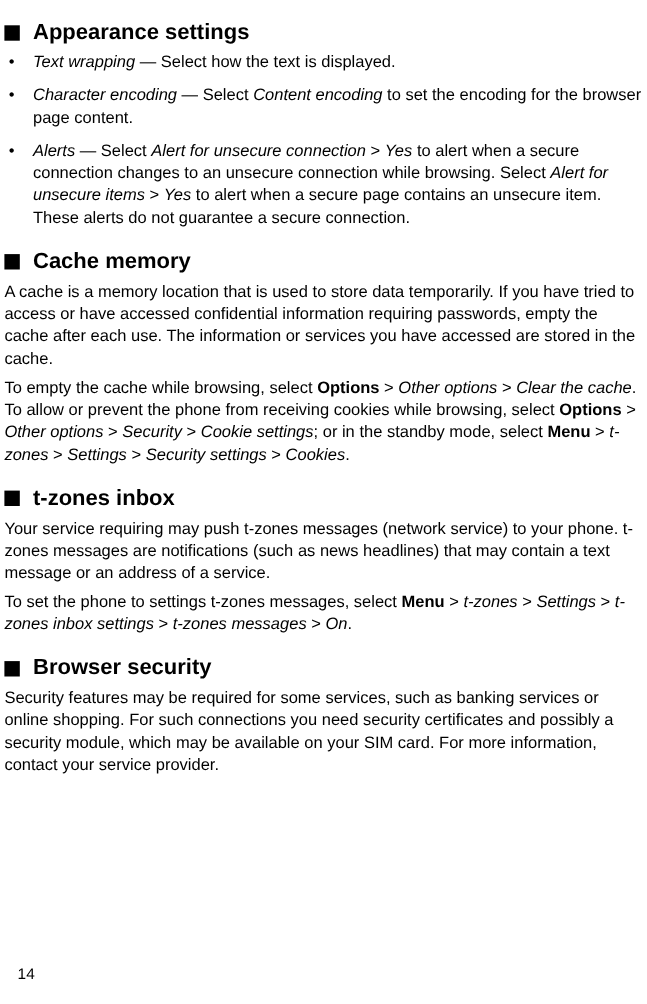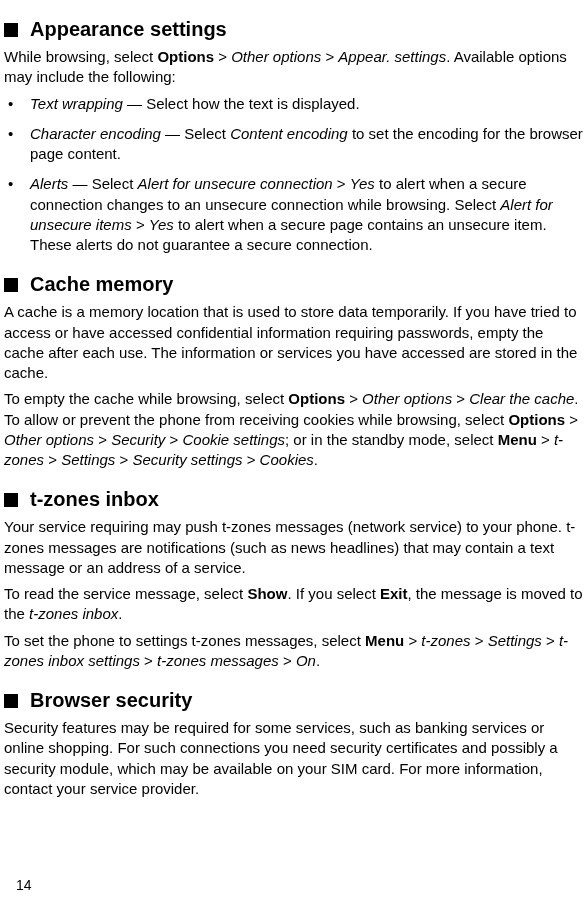--- a/index.html
+++ b/index.html
@@ -70,23 +70,20 @@
 </head>
 <body>
 
 <div class="page">
 
   <div class="section-block">
     <h2 class="section-title">
       <span class="square"></span>
       <span>Appearance settings</span>
     </h2>
-    <p class="para">
-      <span>While browsing, select </span><b>Options</b><span> &gt; </span><i>Other options</i><span> &gt; </span><i>Appear. settings</i><span>. Available options may include the following:</span>
-    </p>
     <ul class="bullets">
       <li>
         <i>Text wrapping</i><span> — Select how the text is displayed.</span>
       </li>
       <li>
         <i>Character encoding</i><span> — Select </span><i>Content encoding</i><span> to set the encoding for the browser page content.</span>
       </li>
       <li>
         <i>Alerts</i><span> — Select </span><i>Alert for unsecure connection</i><span> &gt; </span><i>Yes</i><span> to alert when a secure connection changes to an unsecure connection while browsing. Select </span><i>Alert for unsecure items</i><span> &gt; </span><i>Yes</i><span> to alert when a secure page contains an unsecure item. These alerts do not guarantee a secure connection.</span>
       </li>
@@ -104,23 +101,20 @@
     </p>
   </div>
 
   <div class="section-block">
     <h2 class="section-title">
       <span class="square"></span>
       <span>t-zones inbox</span>
     </h2>
     <p class="para">Your service requiring may push t-zones messages (network service) to your phone. t-zones messages are notifications (such as news headlines) that may contain a text message or an address of a service.</p>
     <p class="para">
-      <span>To read the service message, select </span><b>Show</b><span>. If you select </span><b>Exit</b><span>, the message is moved to the </span><i>t-zones inbox</i><span>.</span>
-    </p>
-    <p class="para">
       <span>To set the phone to settings t-zones messages, select </span><b>Menu</b><span> &gt; </span><i>t-zones</i><span> &gt; </span><i>Settings</i><span> &gt; </span><i>t-zones inbox settings</i><span> &gt; </span><i>t-zones messages</i><span> &gt; </span><i>On</i><span>.</span>
     </p>
   </div>
 
   <div class="section-block">
     <h2 class="section-title">
       <span class="square"></span>
       <span>Browser security</span>
     </h2>
     <p class="para">Security features may be required for some services, such as banking services or online shopping. For such connections you need security certificates and possibly a security module, which may be available on your SIM card. For more information, contact your service provider.</p>

